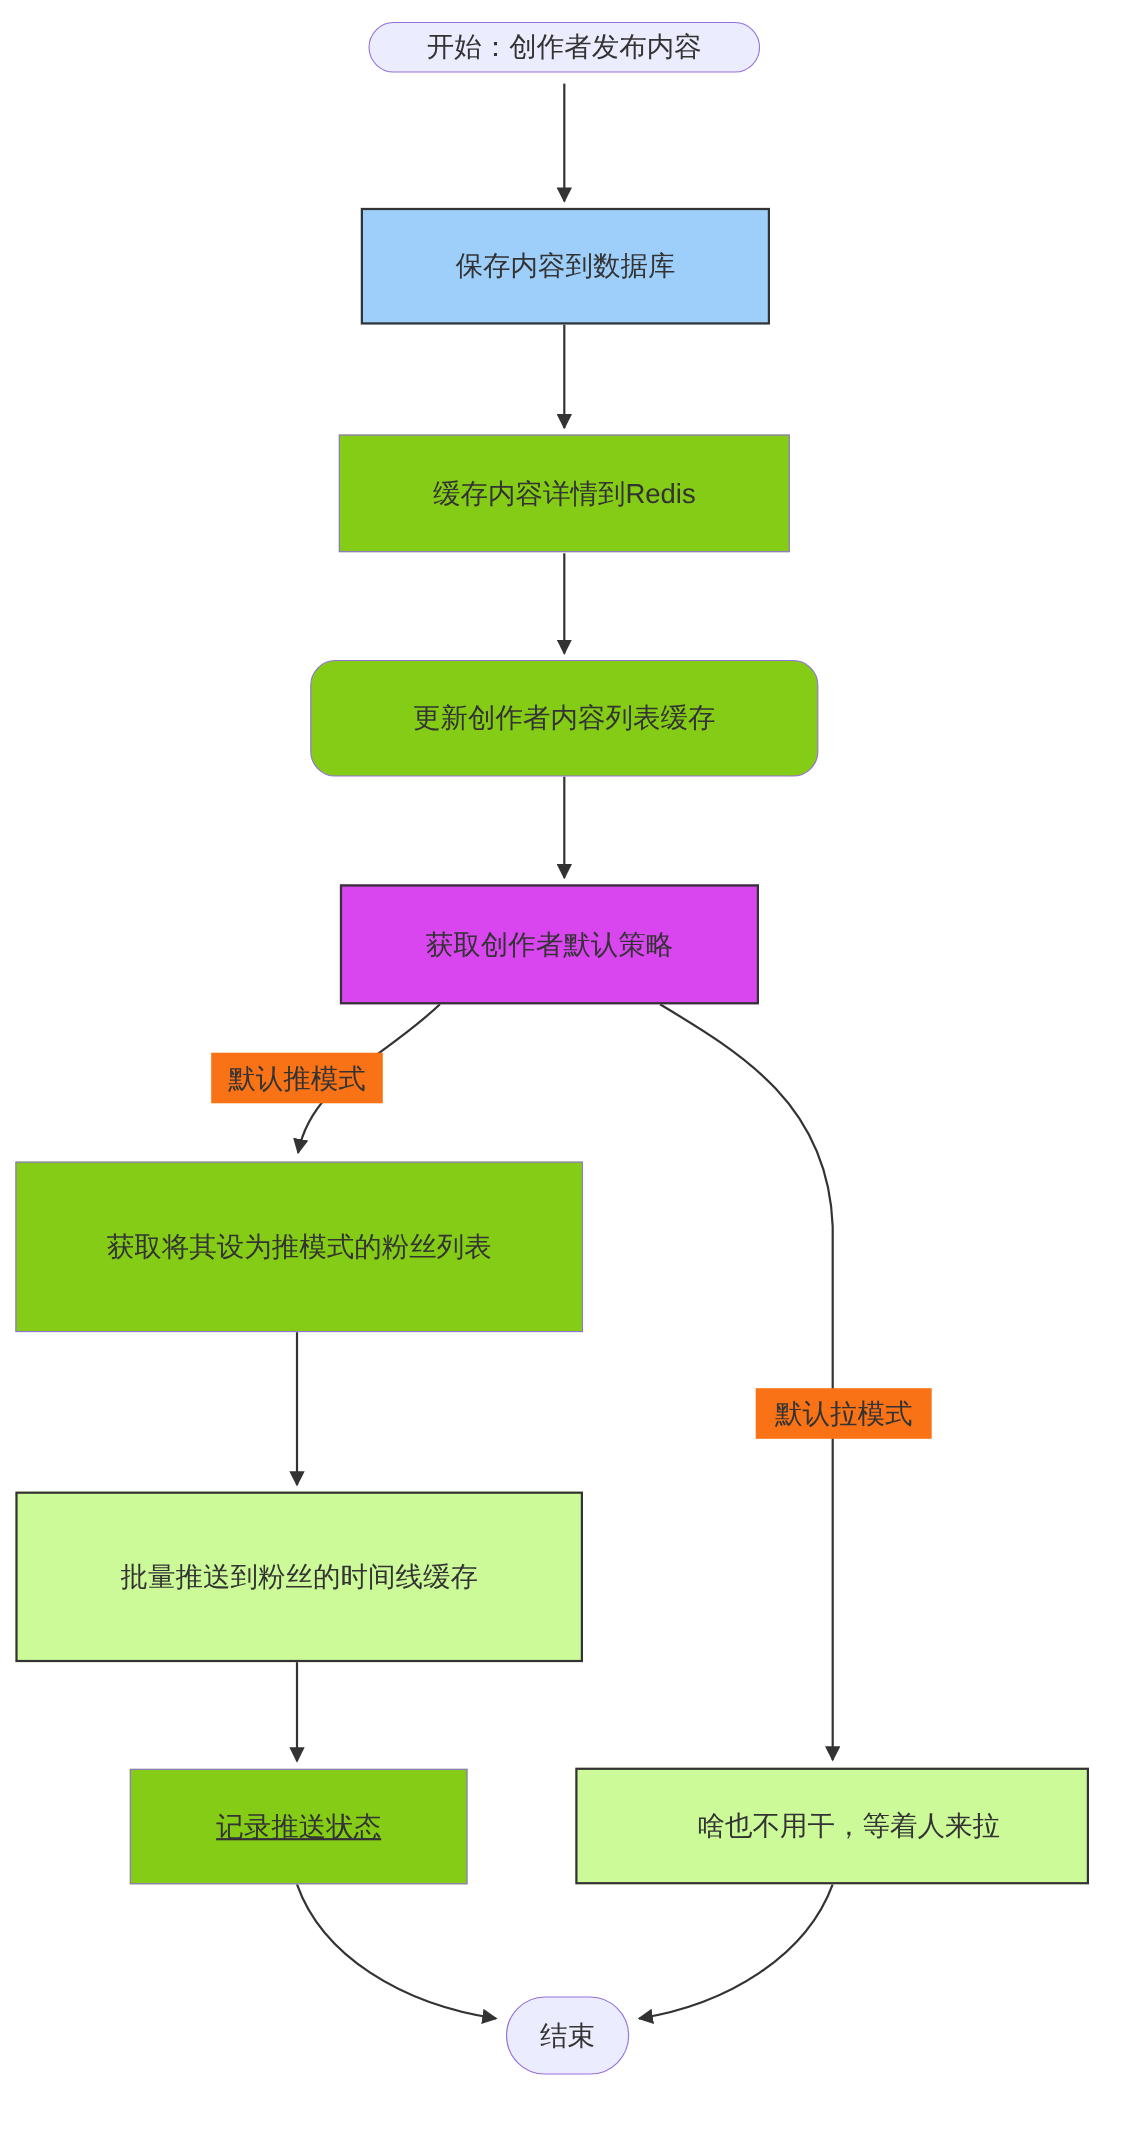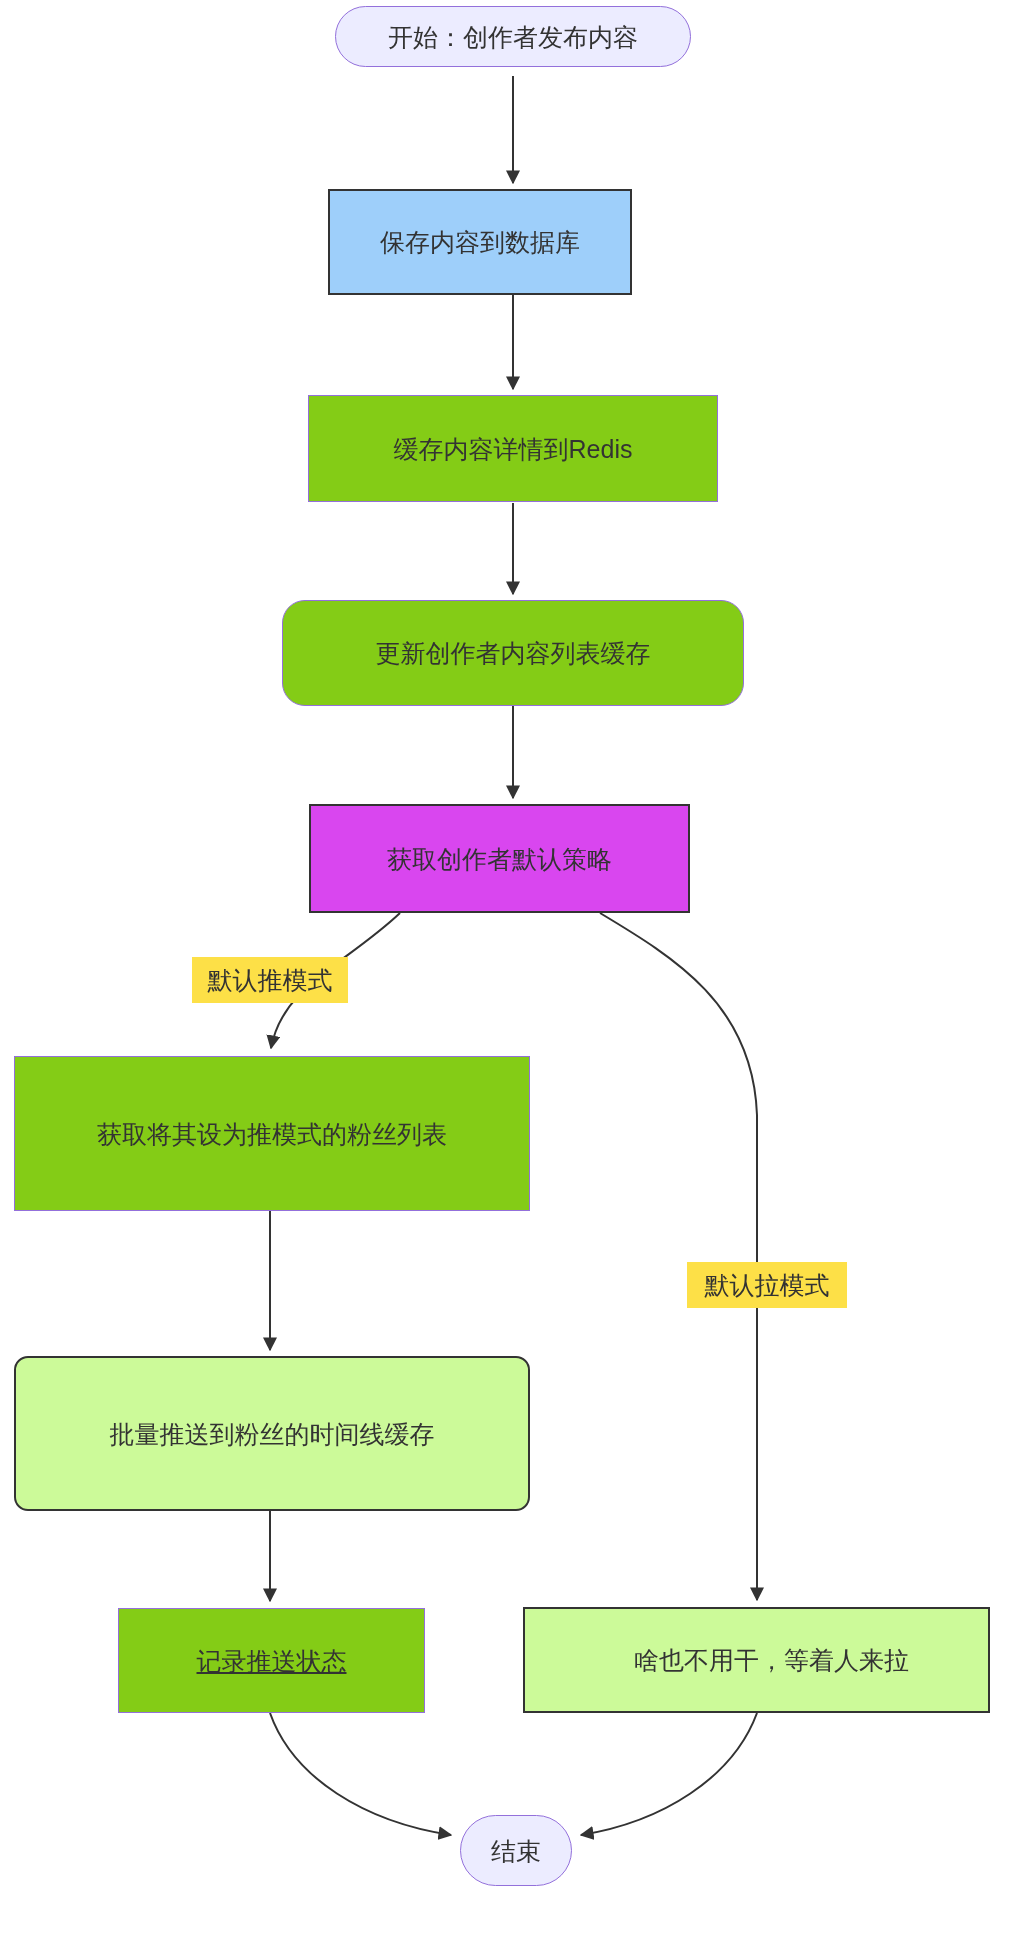--- a/index.html
+++ b/index.html
@@ -13,21 +13,21 @@
     position:absolute;display:flex;align-items:center;justify-content:center;
     box-sizing:border-box;text-align:center;font-size:25px;line-height:38px;
     color:#333333;z-index:3;
   }
   .lav{background:#84cc16;border:1.5px solid #9370DB;}
   .stadium{background:#ECECFF;border:1.5px solid #9370DB;}
   .blue{background:#9ECFFA;border:2px solid #333333;}
   .pink{background:#d946ef;border:2px solid #333333;}
   .green{background:#CCFA99;border:2px solid #333333;padding-left:30px;}
   .edge-label{
-    position:absolute;z-index:2;background:#fde047;color:#333333;
+    position:absolute;z-index:2;background:#f97316;color:#333333;
     font-size:25px;display:flex;align-items:center;justify-content:center;
   }
 </style>
 </head>
 <body>
 
 <svg id="edges" width="1020" height="1936" viewBox="0 0 1020 1936" xmlns="http://www.w3.org/2000/svg">
   <defs>
     <marker id="arrow" viewBox="0 0 10 10" refX="9" refY="5" markerWidth="7" markerHeight="7" orient="auto-start-reverse">
       <path d="M0,0 L10,5 L0,10 z" fill="#333333"></path>
@@ -43,31 +43,31 @@
     <path d="M270,1511 L270,1601" marker-end="url(#arrow)"></path>
     <path d="M600,913 C675,958 753,1005 757,1115 L757,1600" marker-end="url(#arrow)"></path>
     <path d="M270,1713 C293,1778 365,1822 451,1835" marker-end="url(#arrow)"></path>
     <path d="M757,1713 C733,1778 662,1822 581,1835" marker-end="url(#arrow)"></path>
   </g>
 </svg>
 
 <div class="edge-label" style="left:192px;top:957px;width:156px;height:46px;">默认推模式</div>
 <div class="edge-label" style="left:675px;top:1262px;width:160px;height:46px;margin-left:12px;">默认拉模式</div>
 
-<div class="node stadium" style="left:335px;top:6px;width:356px;height:61px;border-radius:31px;">开始：创作者发布内容</div>
+<div class="node stadium" style="left:335px;top:20px;width:356px;height:46px;border-radius:31px;">开始：创作者发布内容</div>
 
-<div class="node blue" style="left:328px;top:189px;width:304px;height:106px;">保存内容到数据库</div>
+<div class="node blue" style="left:328px;top:189px;width:372px;height:106px;">保存内容到数据库</div>
 
 <div class="node lav" style="left:308px;top:395px;width:410px;height:107px;">缓存内容详情到Redis</div>
 
 <div class="node lav" style="left:282px;top:600px;width:462px;height:106px;border-radius:23px;">更新创作者内容列表缓存</div>
 
 <div class="node pink" style="left:309px;top:804px;width:381px;height:109px;">获取创作者默认策略</div>
 
 <div class="node lav" style="left:14px;top:1056px;width:516px;height:155px;padding:0 24px;">获取将其设为推模式的粉丝列表</div>
 
-<div class="node green" style="left:14px;top:1356px;width:516px;height:155px;padding:0 55px;border-radius:14px;">批量推送到粉丝的时间线缓存</div>
+<div class="node green" style="left:14px;top:1356px;width:516px;height:155px;padding:0 55px;">批量推送到粉丝的时间线缓存</div>
 
 <div class="node lav" style="left:118px;top:1608px;width:307px;height:105px;text-decoration:underline;">记录推送状态</div>
 
 <div class="node green" style="left:523px;top:1607px;width:467px;height:106px;">啥也不用干，等着人来拉</div>
 
 <div class="node stadium" style="left:460px;top:1815px;width:112px;height:71px;border-radius:37px;">结束</div>
 
 </body></html>

